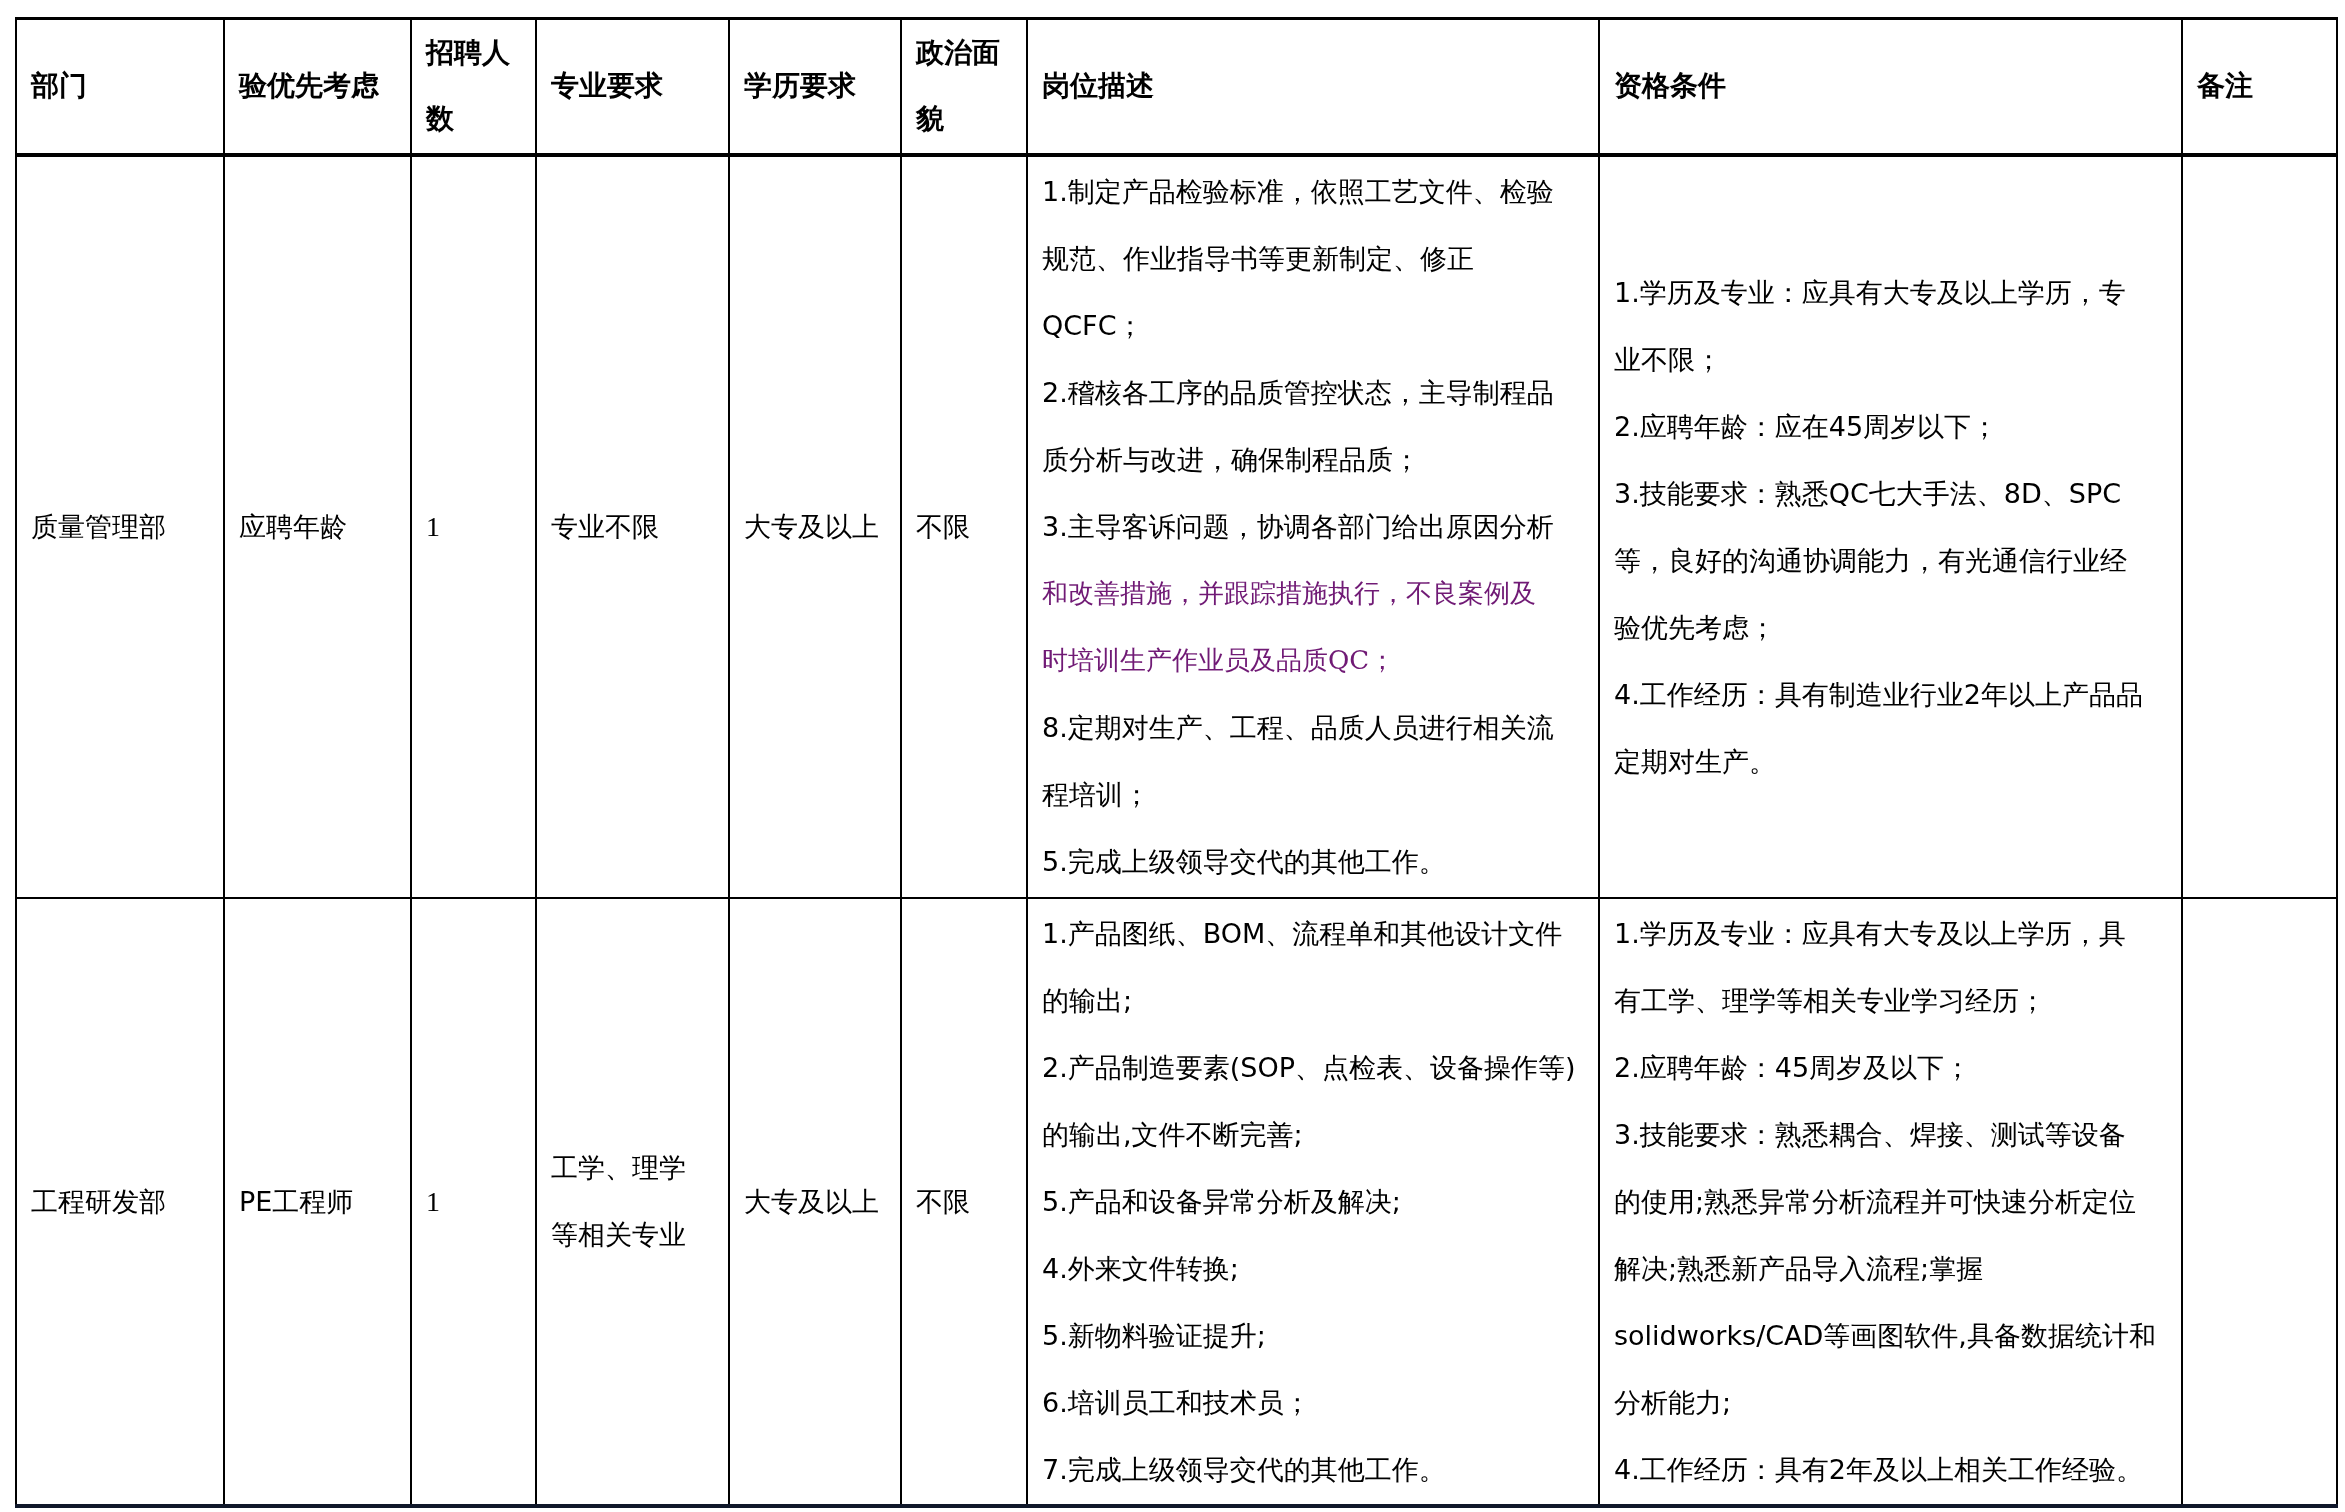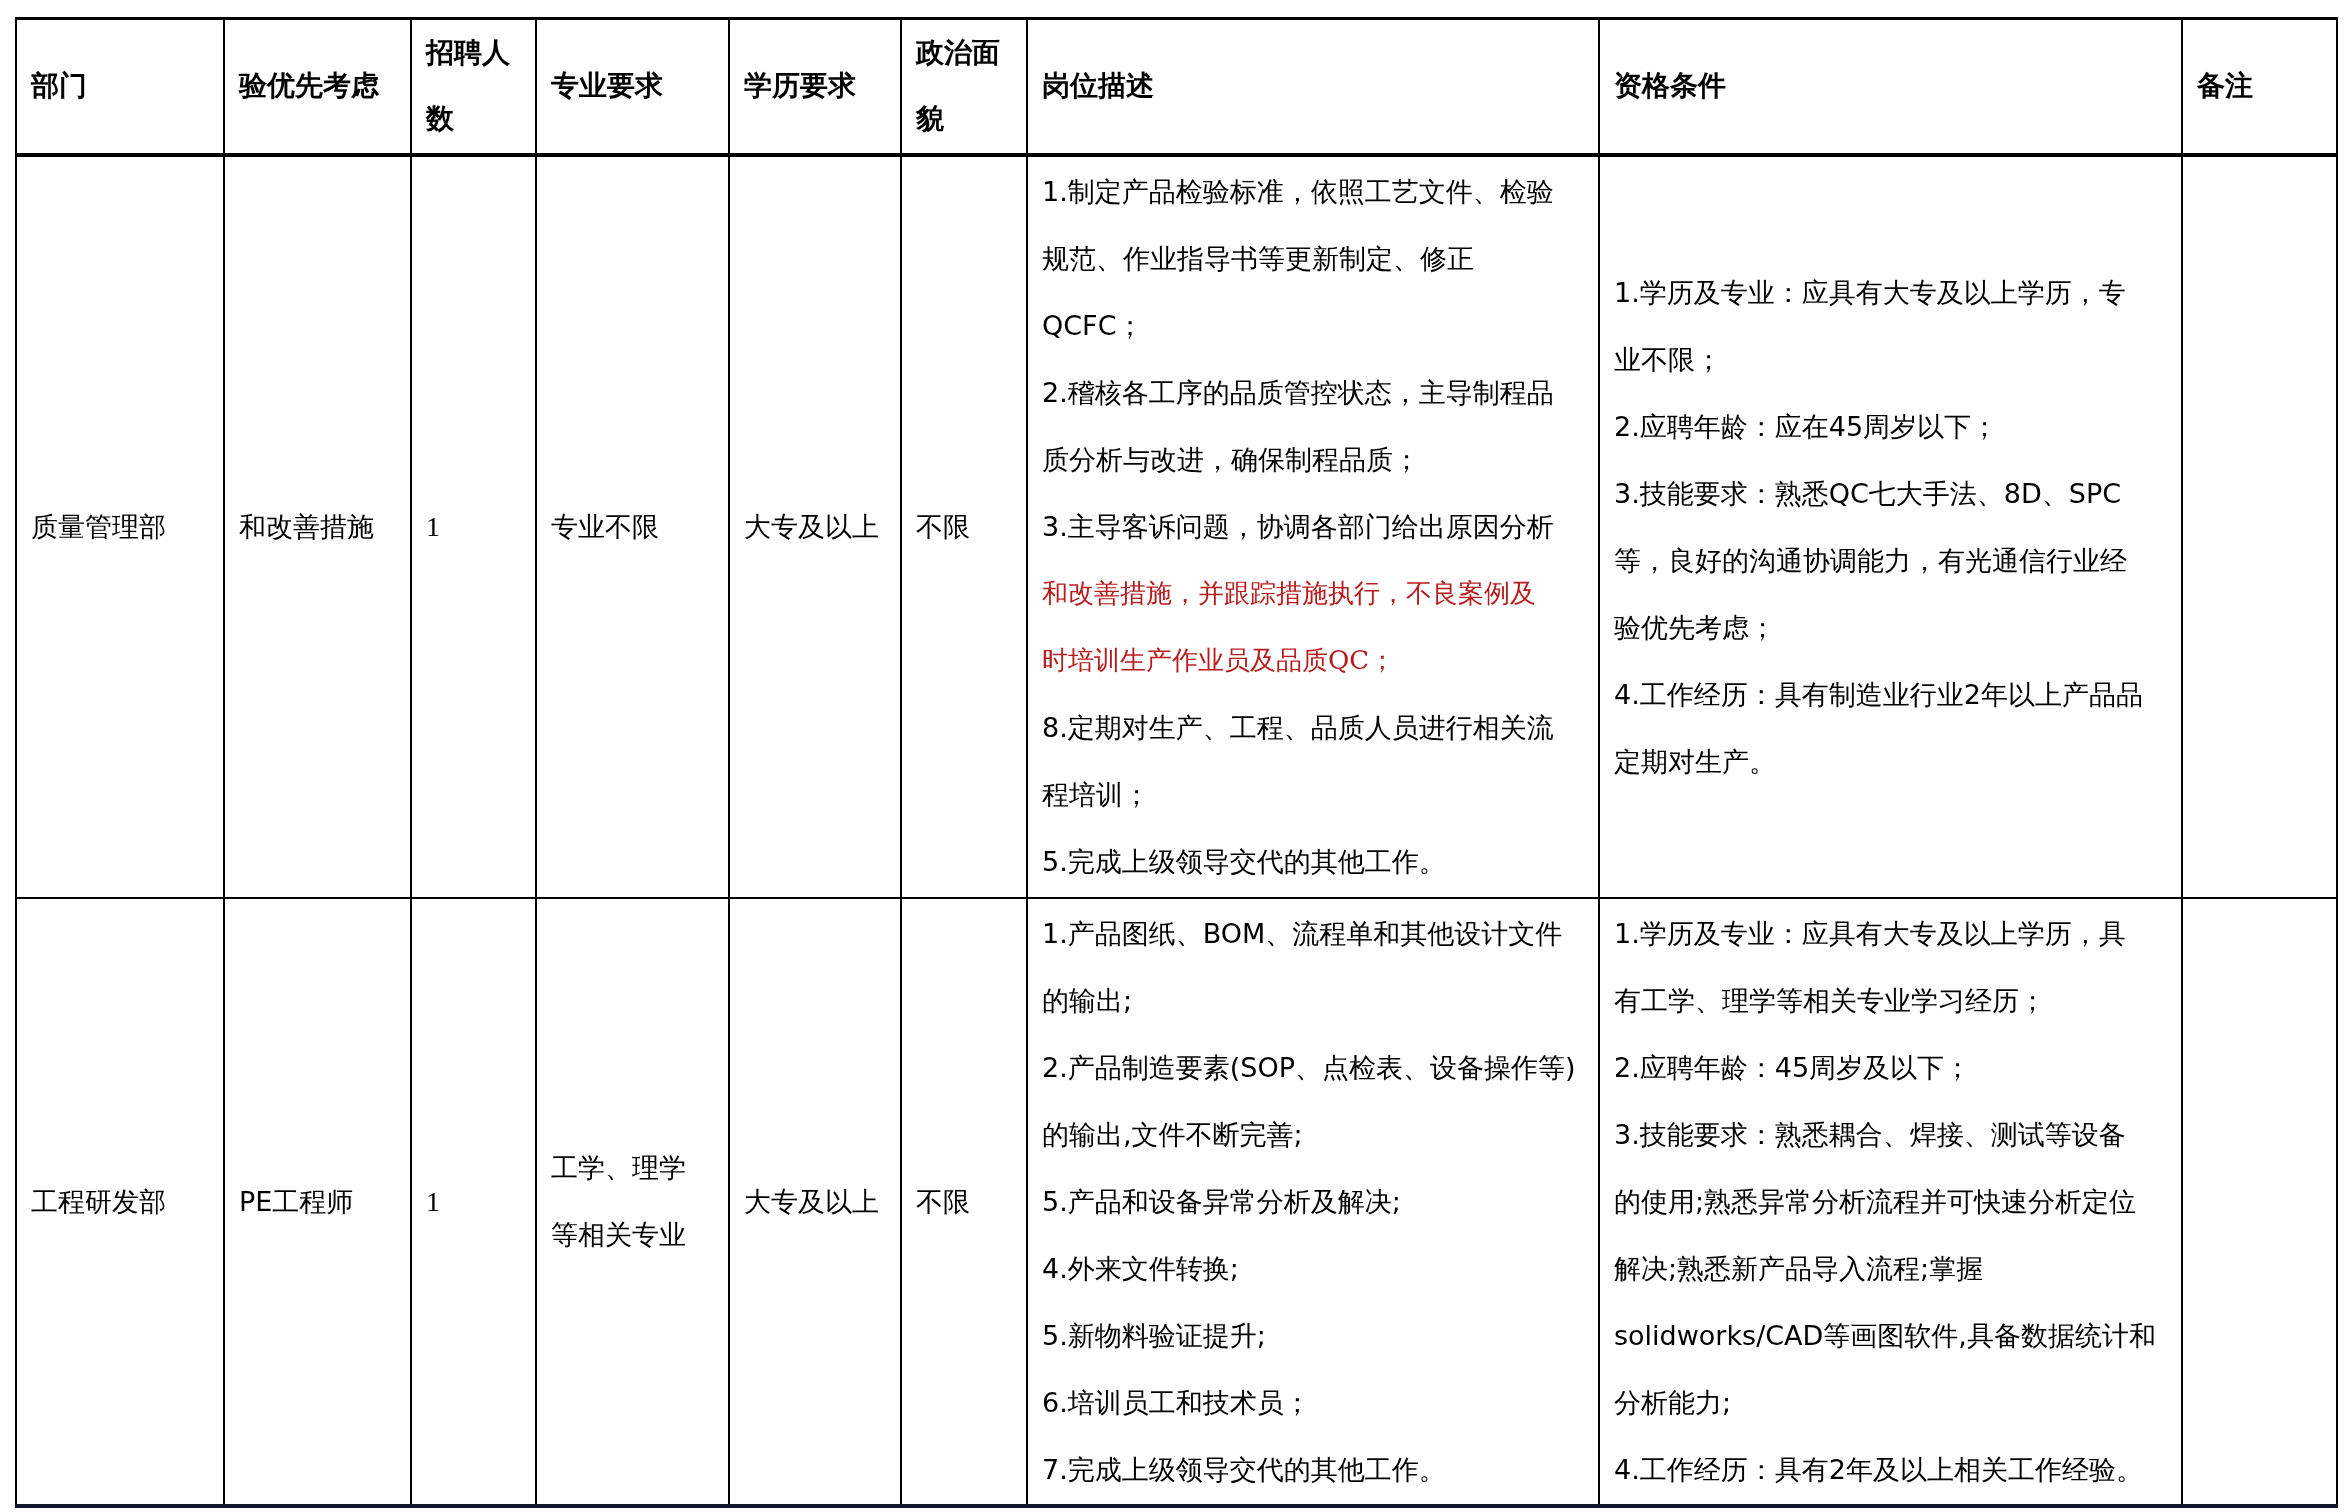--- a/index.html
+++ b/index.html
@@ -45,21 +45,21 @@
     line-height: 66px;
   }
   td {
     font-size: 27px;
     line-height: 67px;
   }
   td.simple { white-space: nowrap; margin-top: 32px; }
   td.num { font-family: "Liberation Serif", "DejaVu Serif", serif; font-size: 28px; }
   .lines { display: block; }
   .lines .ln { display: block; white-space: nowrap; }
-  .grayish { color: #b91c1c; font-family: "DejaVu Serif", "Liberation Serif", serif; font-size: 26px; }
+  .grayish { color: #701a75; font-family: "DejaVu Serif", "Liberation Serif", serif; font-size: 26px; }
 
   col.c1 { width: 208px; }
   col.c2 { width: 187px; }
   col.c3 { width: 125px; }
   col.c4 { width: 193px; }
   col.c5 { width: 172px; }
   col.c6 { width: 126px; }
   col.c7 { width: 572px; }
   col.c8 { width: 583px; }
   col.c9 { width: 155px; }
@@ -99,21 +99,21 @@
       </th>
       <th><span>岗位描述</span></th>
       <th><span>资格条件</span></th>
       <th><span>备注</span></th>
     </tr>
   </thead>
   <tbody>
 
     <tr class="row-1">
       <td class="simple">质量管理部</td>
-      <td class="simple">和改善措施</td>
+      <td class="simple">应聘年龄</td>
       <td class="simple num">1</td>
       <td class="simple">
         <span class="lines">
           <span class="ln">专业不限</span>
         </span>
       </td>
       <td class="simple">大专及以上</td>
       <td class="simple">不限</td>
       <td>
         <span class="lines">

